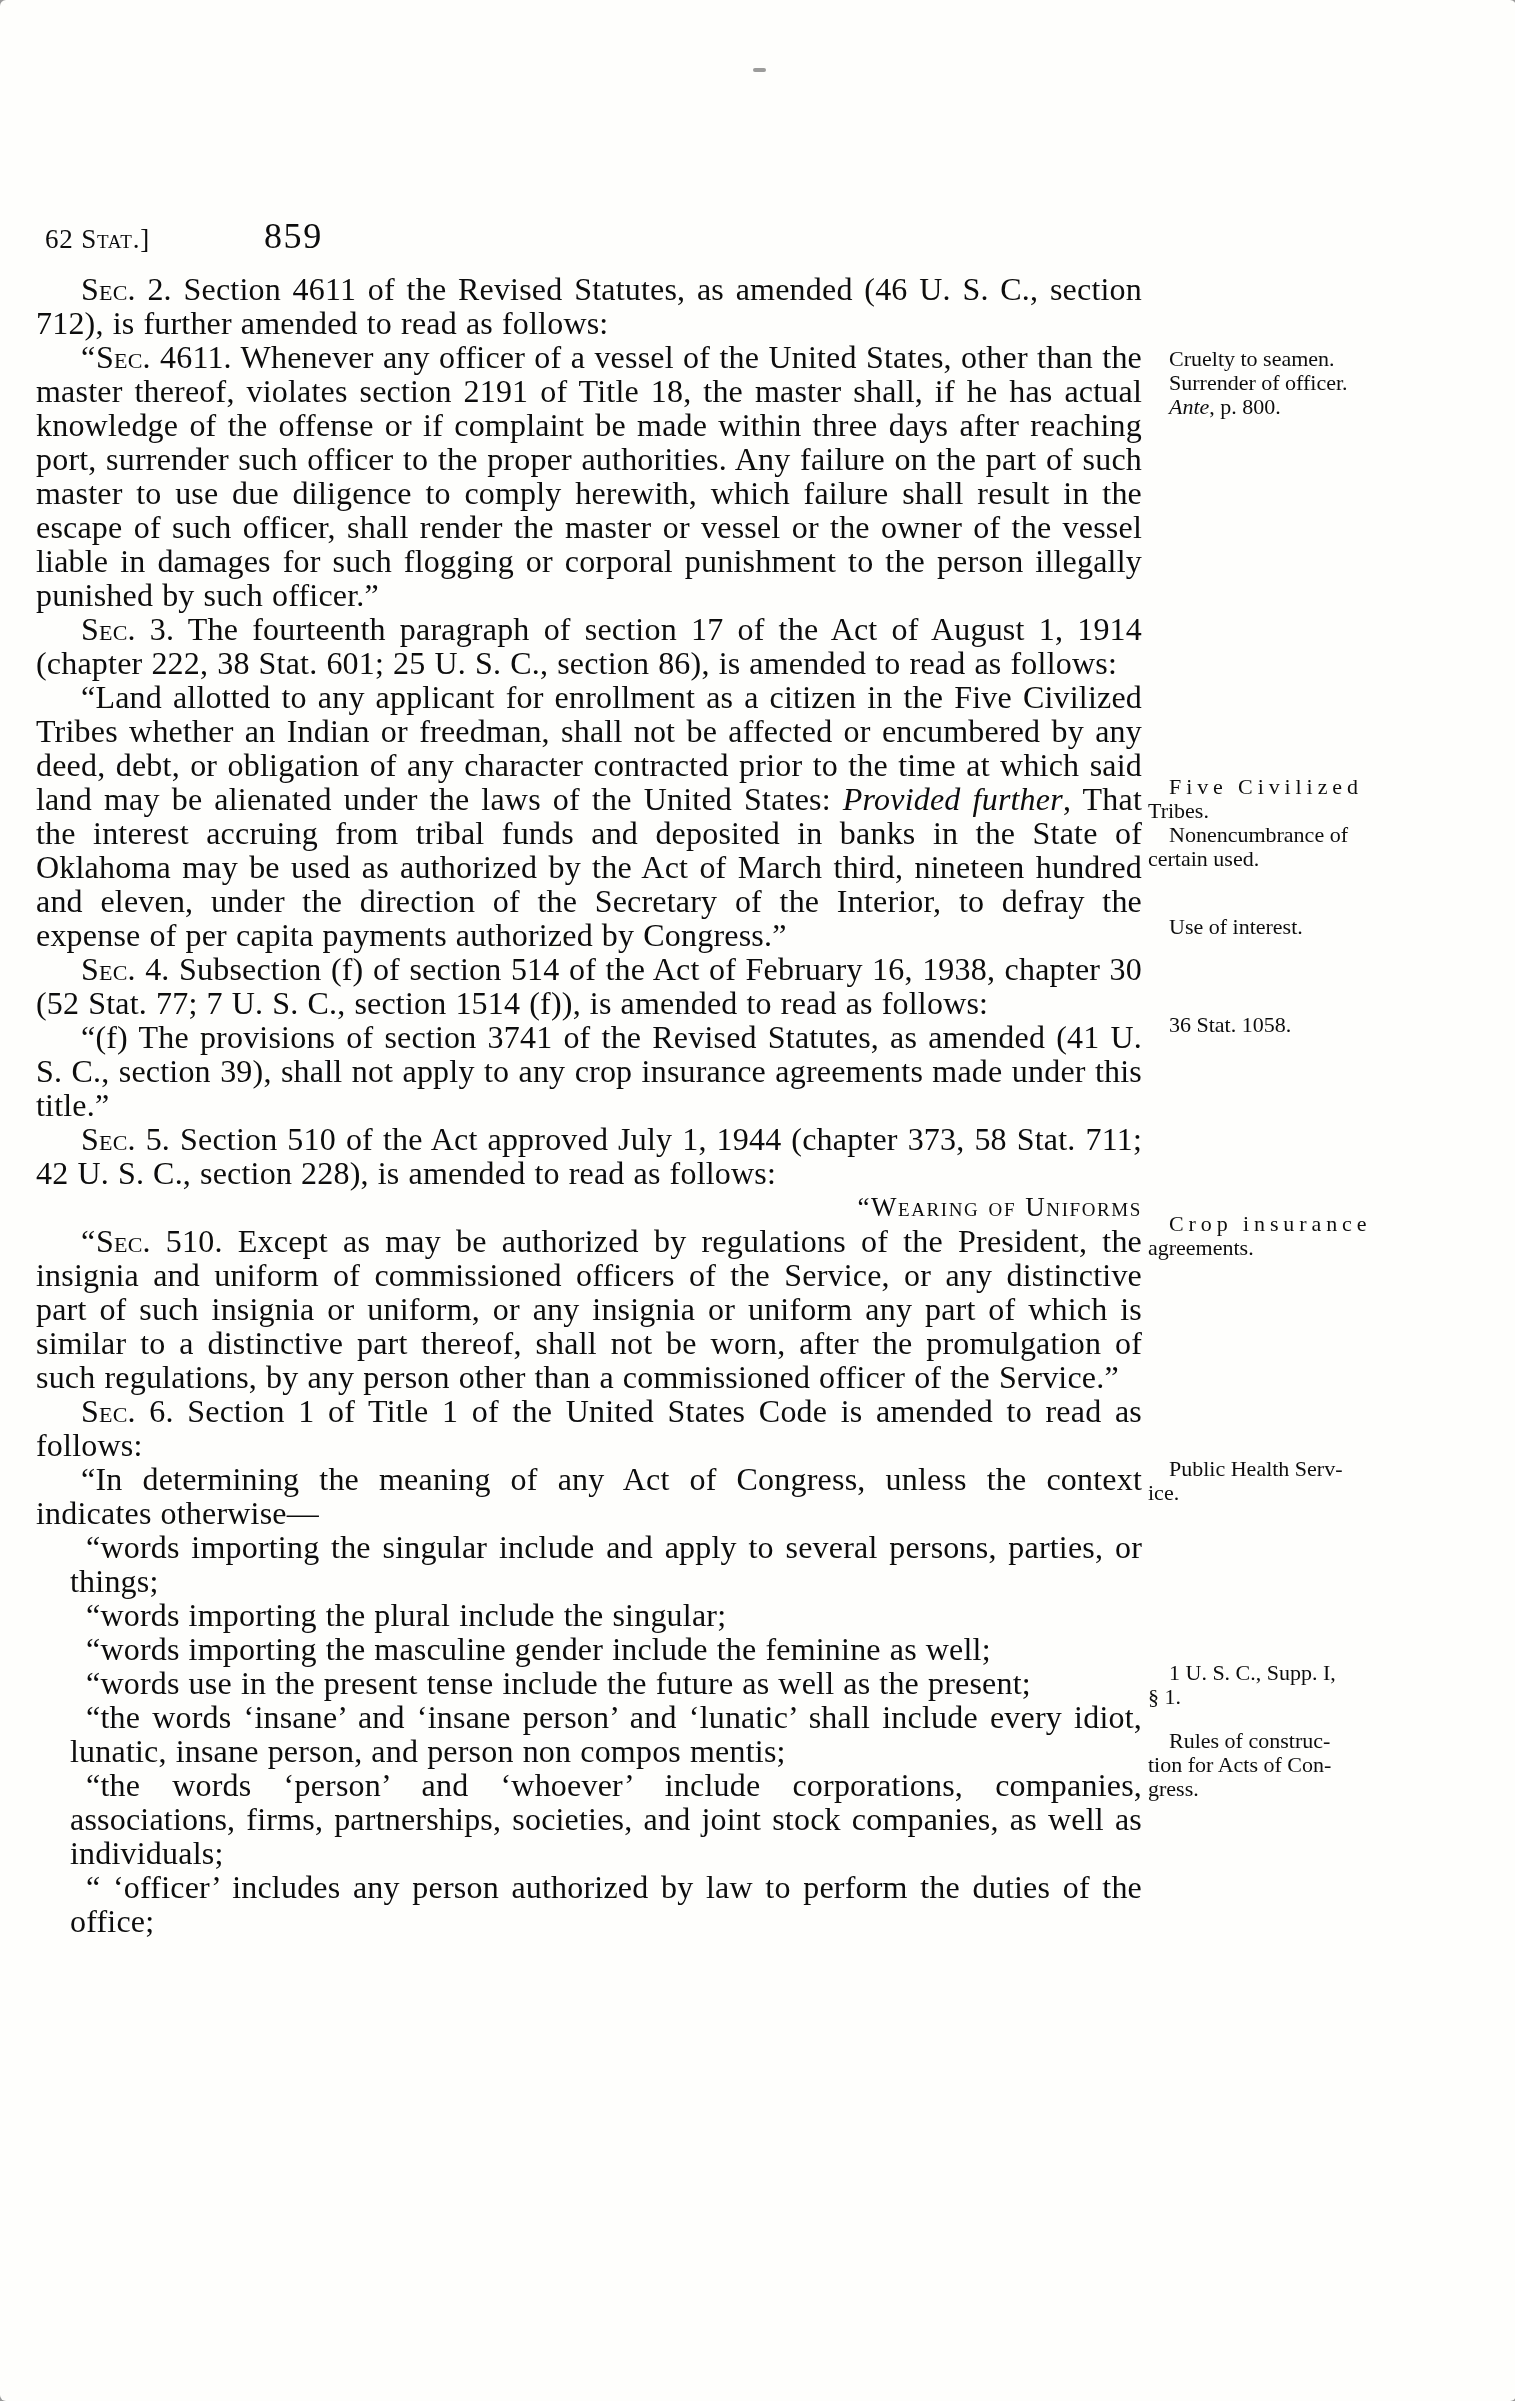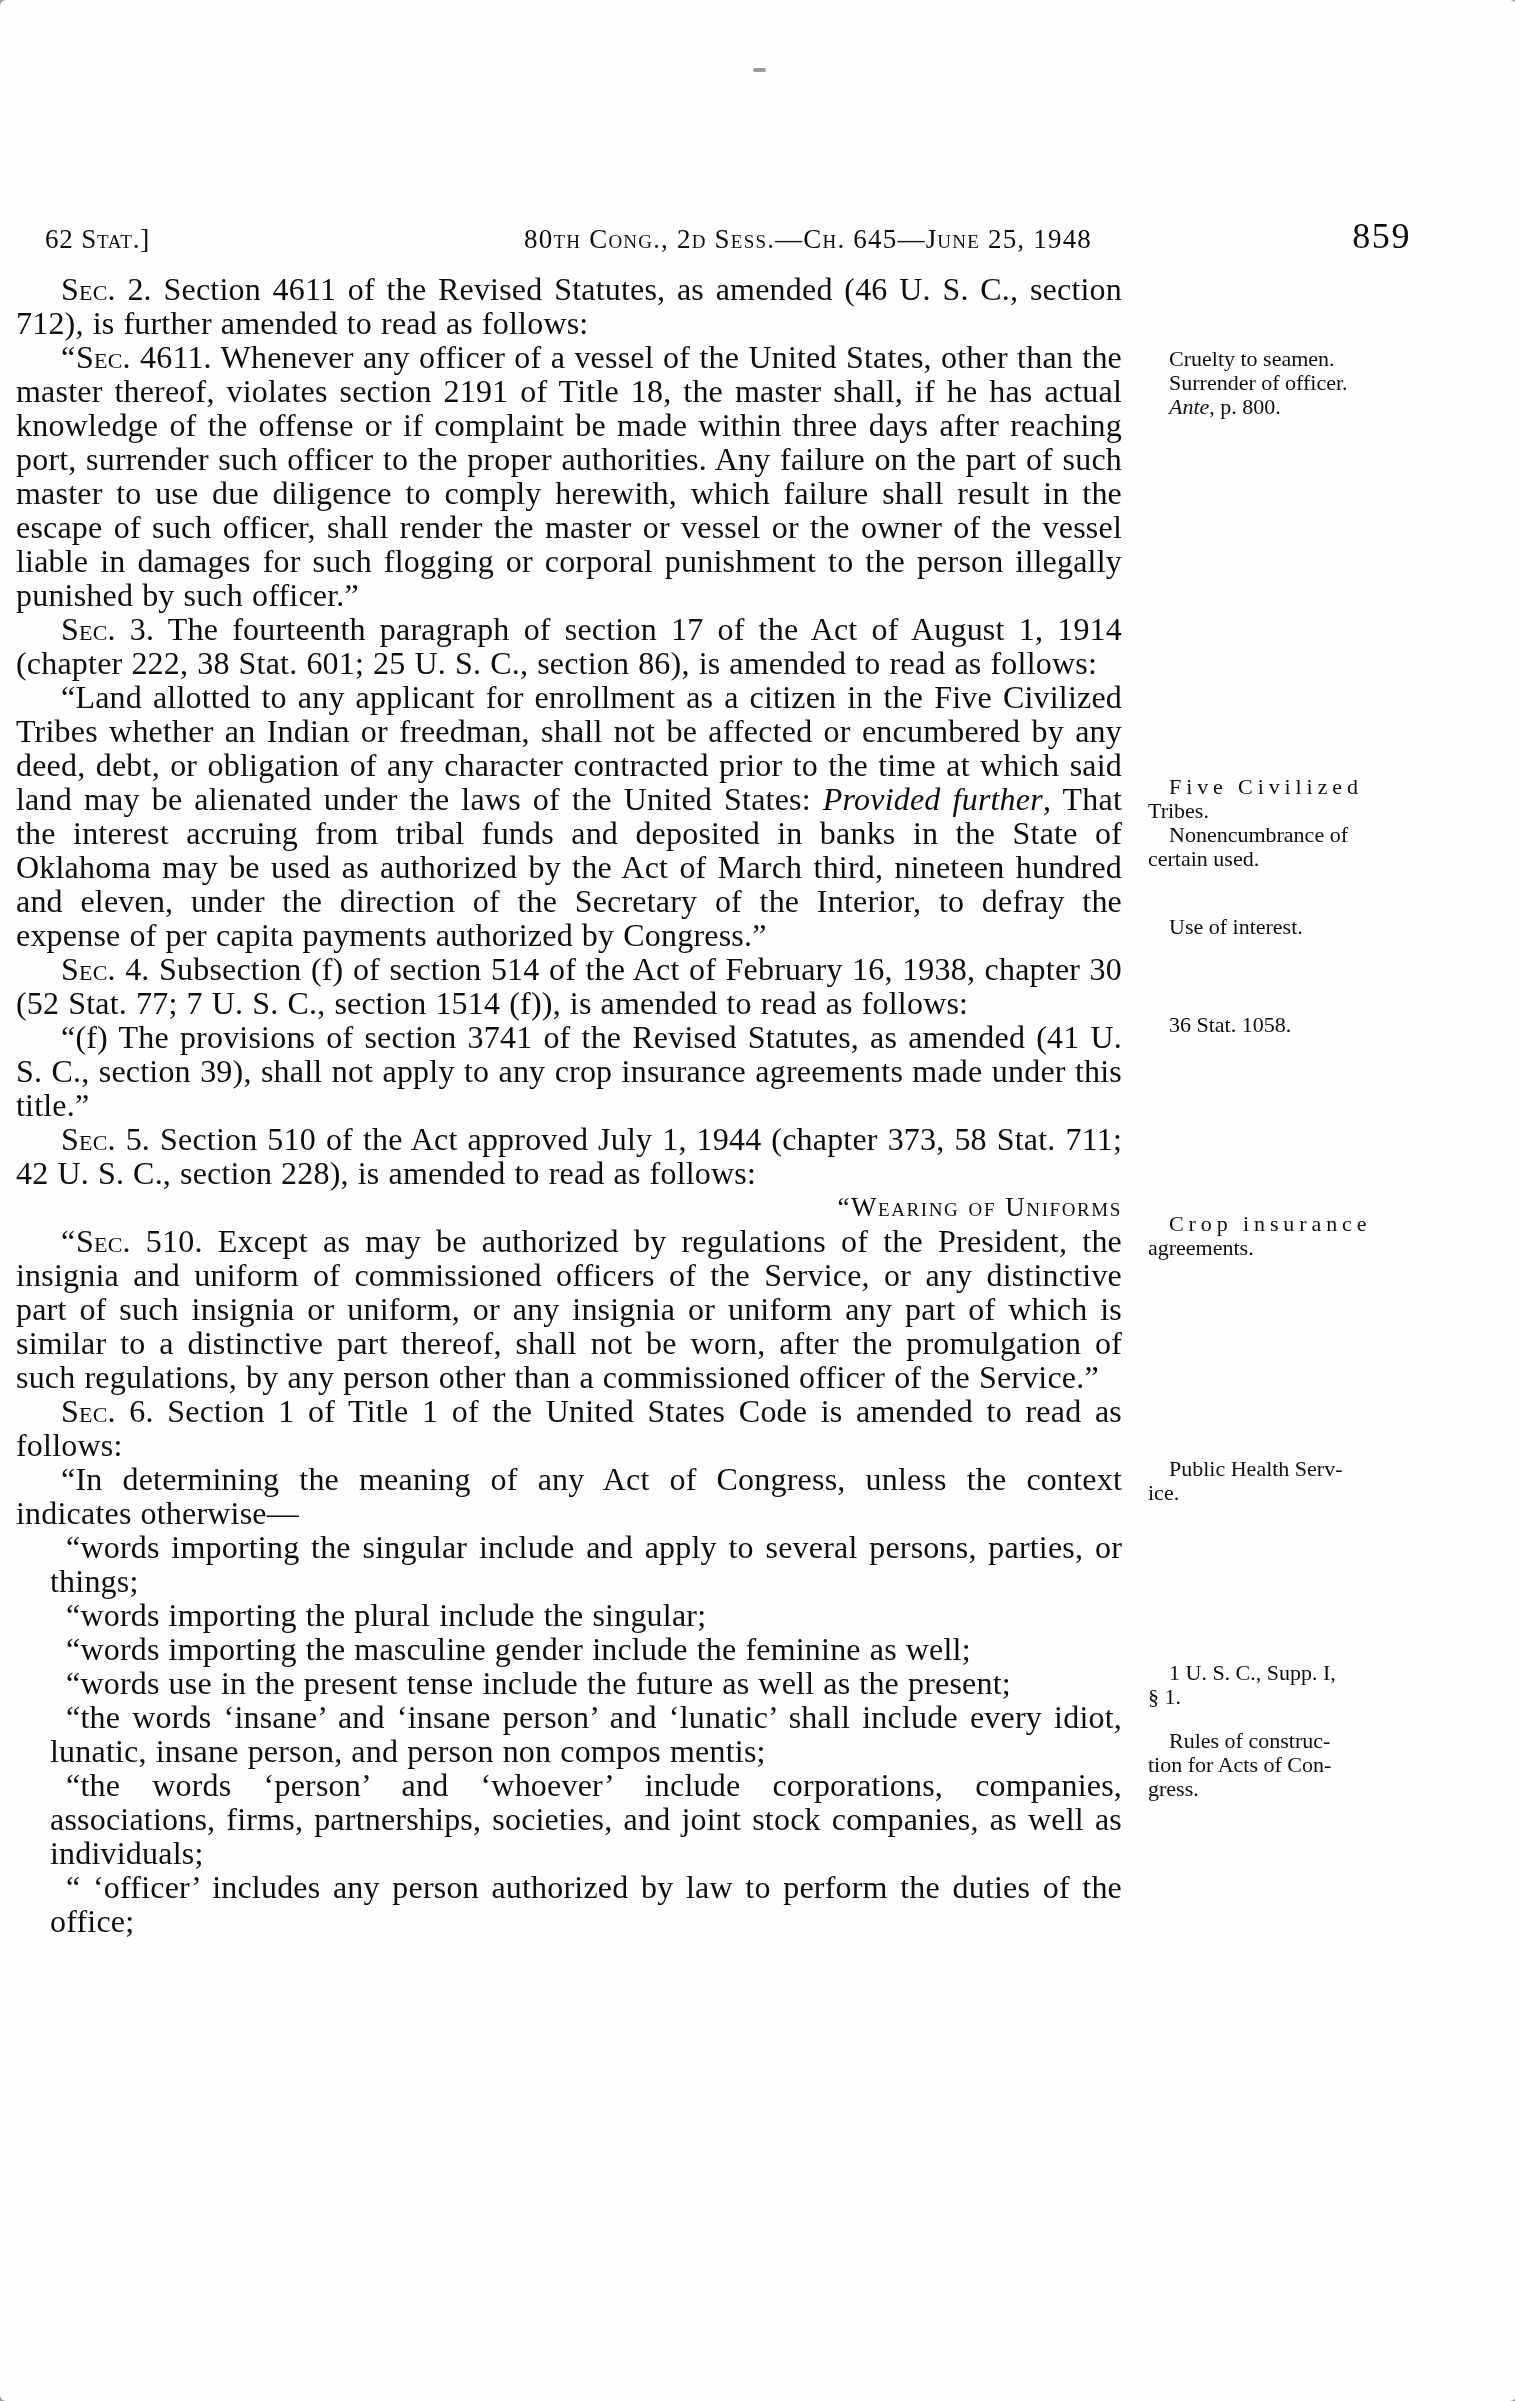--- a/index.html
+++ b/index.html
@@ -9,21 +9,21 @@
   .it{font-style:italic;}
   .q{letter-spacing:0.8px;}
 
   
   .runhead{position:absolute;top:215px;left:45px;width:1366px;display:flex;align-items:baseline;font-size:27px;}
   .rh-left{width:219px;letter-spacing:0.8px;}
   .rh-center{flex:1;text-align:center;letter-spacing:1.2px;}
   .rh-page{font-size:36px;letter-spacing:1.6px;}
 
   
-  .body-col{position:absolute;top:272px;left:16px;width:1106px;
+  .body-col{position:absolute;top:272px;left:36px;width:1106px;
             font-size:32px;line-height:34px;text-align:justify;letter-spacing:0.2px;word-spacing:0.8px;}
   p.bp{margin:0;text-indent:45px;}
   p.def{margin:0 0 0 34px;text-indent:16px;}
   .heading{margin:11.3px 0 13px;text-align:right;text-indent:0;font-size:27px;letter-spacing:1.6px;}
 
   
   .mnote{position:absolute;left:1148px;width:340px;font-size:22px;line-height:24px;}
   .ml{white-space:nowrap;}
   .ind{text-indent:21px;}
   .ls{letter-spacing:4.9px;}
@@ -33,21 +33,20 @@
 </style>
 </head>
 <body>
 
 <div class="page">
 
   <div class="artifact"></div>
 
   <header class="runhead">
     <div class="rh-left"><span>62 </span><span class="sc">Stat.</span><span>]</span></div>
-    <div class="rh-center sc"><span>80</span><span>th</span><span> Cong., 2</span><span>d</span><span> Sess.—Ch. 645—June 25, 1948</span></div>
     <div class="rh-page">859</div>
   </header>
 
   <main class="body-col">
     <p class="bp"><span class="sc">Sec. 2.</span><span> Section 4611 of the Revised Statutes, as amended (46 U. S. C., section 712), is further amended to read as follows:</span></p>
 
     <p class="bp"><span class="q">“</span><span class="sc">Sec. 4611.</span><span> Whenever any officer of a vessel of the United States, other than the master thereof, violates section 2191 of Title 18, the master shall, if he has actual knowledge of the offense or if complaint be made within three days after reaching port, surrender such officer to the proper authorities. Any failure on the part of such master to use due diligence to comply herewith, which failure shall result in the escape of such officer, shall render the master or vessel or the owner of the vessel liable in damages for such flogging or corporal punishment to the person illegally punished by such officer.”</span></p>
 
     <p class="bp"><span class="sc">Sec. 3.</span><span> The fourteenth paragraph of section 17 of the Act of August 1, 1914 (chapter 222, 38 Stat. 601; 25 U. S. C., section 86), is amended to read as follows:</span></p>
 

